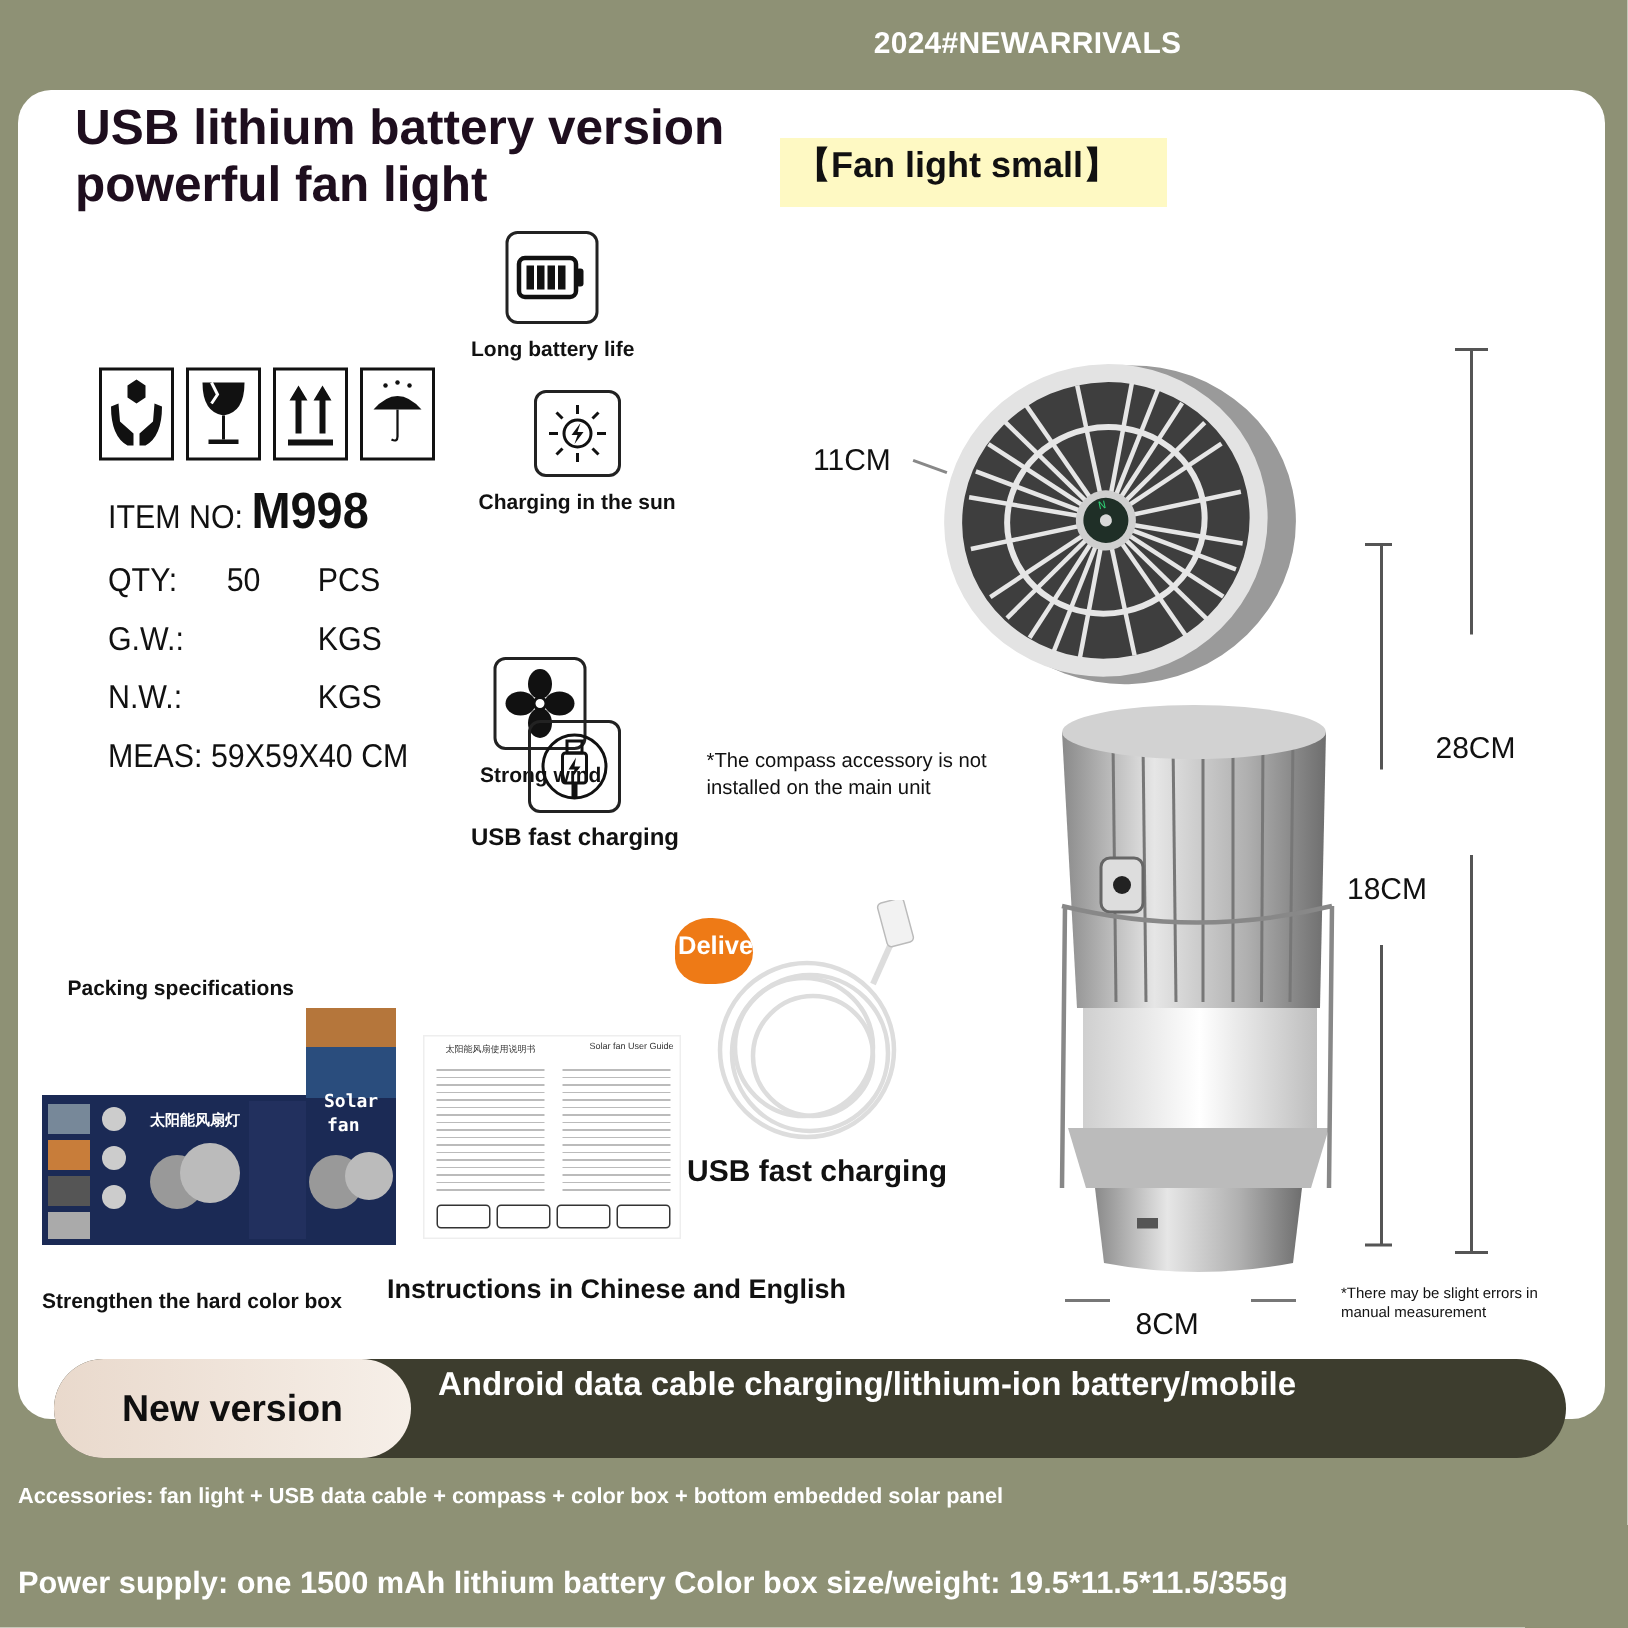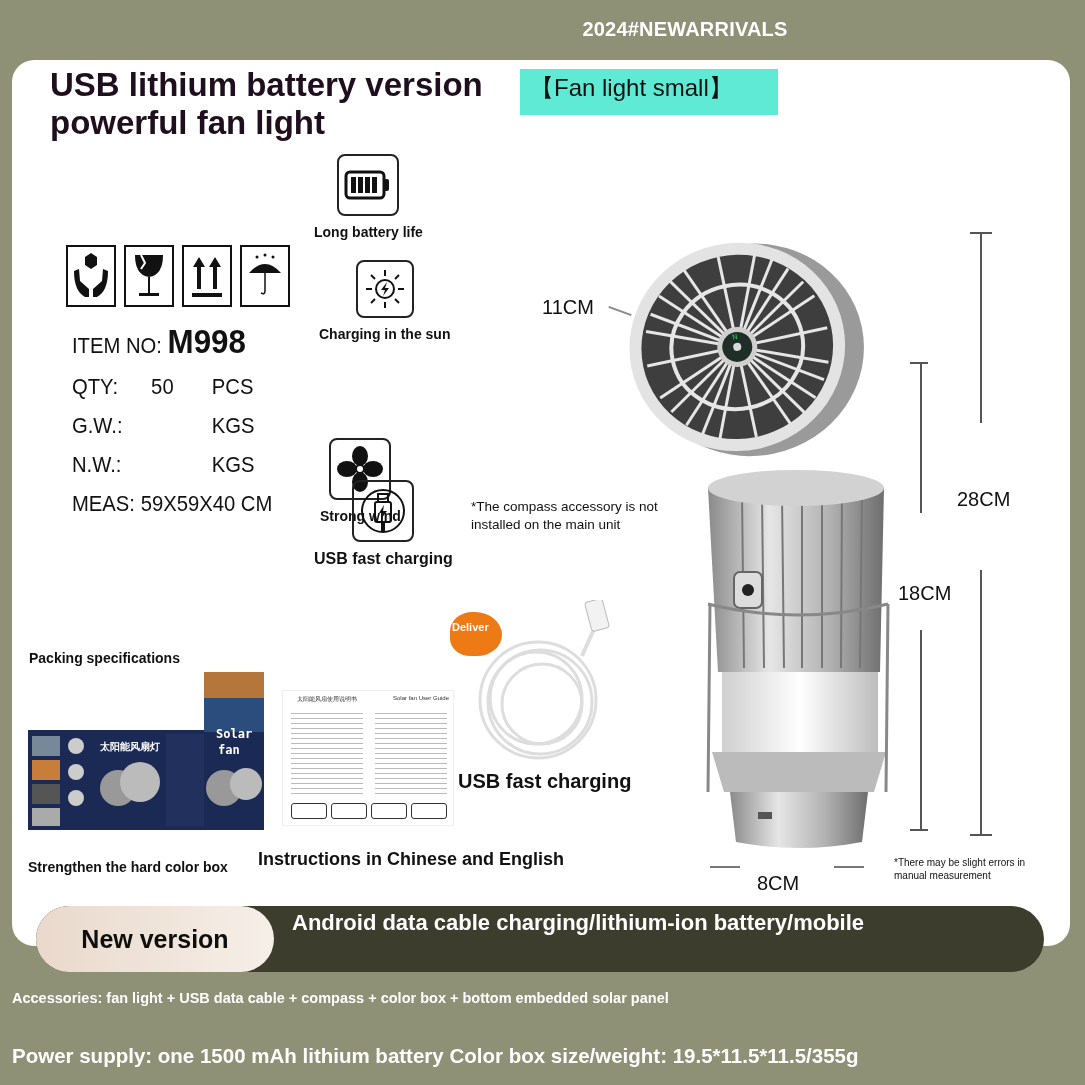--- a/index.html
+++ b/index.html
@@ -2,38 +2,38 @@
 <html><head>
 <meta charset="utf-8">
 <style>
   * { box-sizing: border-box; margin: 0; padding: 0; }
   html, body { width: 1085px; height: 1085px; overflow: hidden; }
   body { background: #8e9175; font-family: "Liberation Sans", sans-serif; position: relative; }
   .tag-top { position: absolute; left: 0; top: 18px; width: 1085px; text-align: center; padding-left: 285px;
     color: #fff; font-weight: bold; font-size: 20px; font-family: "Liberation Sans", sans-serif; letter-spacing: 0.2px; }
   .card { position: absolute; left: 12px; top: 60px; width: 1058px; height: 886px; background: #fff; border-radius: 22px; }
   .title { position: absolute; left: 50px; top: 66px; color: #1e0e1e; font-weight: bold; font-size: 33px; line-height: 38px; font-family: "Liberation Sans", sans-serif; }
-  .subtitle { position: absolute; left: 520px; top: 69px; width: 258px; height: 46px; background: #5eead4; color: #111; font-weight: normal; font-size: 24px; line-height: 38px; padding-left: 10px; }
+  .subtitle { position: absolute; left: 520px; top: 92px; width: 258px; height: 46px; background: #fef9c3; color: #111; font-weight: bold; font-size: 24px; line-height: 38px; padding-left: 10px; }
   .warn-row { position: absolute; left: 66px; top: 245px; display: flex; gap: 8px; }
   .warn-box { width: 50px; height: 62px; border: 2px solid #111; display: flex; align-items: center; justify-content: center; }
   .spec { position: absolute; left: 72px; color: #111; font-family: "Liberation Sans Narrow", "Liberation Sans", sans-serif; font-size: 22px; transform: scaleX(0.92); transform-origin: left; }
   .spec .big { font-size: 34px; font-weight: bold; }
   .feat { position: absolute; display: flex; flex-direction: column; align-items: center; }
   .feat .ibox { width: 62px; height: 62px; border: 2px solid #222; border-radius: 8px; display: flex; align-items: center; justify-content: center; }
   .feat .flabel { margin-top: 8px; font-weight: bold; font-size: 14px; color: #111; white-space: nowrap; }
   .note { position: absolute; font-weight: normal; color: #111; }
   .dim { position: absolute; color: #111; font-size: 20px; font-family: "Liberation Sans", sans-serif; }
   .vline { position: absolute; width: 2px; background: #555; }
   .hcap { position: absolute; height: 2px; background: #555; width: 22px; }
   .product { position: absolute; left: 612px; top: 232px; width: 280px; height: 620px; }
   .pack-label { position: absolute; font-weight: bold; font-size: 14px; color: #111; }
   .box-img { position: absolute; left: 28px; top: 672px; width: 236px; height: 160px; }
   .manual { position: absolute; left: 282px; top: 690px; width: 172px; height: 136px; background: #fff; border: 1px solid #eee; }
   .cable { position: absolute; left: 458px; top: 600px; width: 170px; height: 170px; }
-  .deliver { position: absolute; left: 450px; top: 612px; width: 52px; height: 44px; background: #ee7a16; border-radius: 50% 60% 55% 45%; color: #fff; font-weight: bold; font-size: 11px; padding: 9px 0 0 2px; }
+  .deliver { position: absolute; left: 450px; top: 612px; width: 52px; height: 44px; background: #ee7a16; border-radius: 50% 60% 55% 45%; color: #fff; font-weight: bold; font-size: 17px; padding: 9px 0 0 2px; }
   .usb-label { position: absolute; left: 458px; top: 770px; font-weight: bold; font-size: 20px; color: #111; }
   .cert { position: absolute; left: 258px; top: 848px; font-weight: bold; font-size: 18px; color: #111; line-height: 23px; }
   .banner { position: absolute; left: 36px; top: 906px; width: 1008px; height: 66px; background: #3d3d2e; border-radius: 33px; }
   .banner-pill { position: absolute; left: 36px; top: 906px; width: 238px; height: 66px; background: linear-gradient(90deg,#e9d9cc,#f6efe8); border-radius: 33px; display: flex; align-items: center; justify-content: center; font-weight: bold; font-size: 25px; color: #0f0f0f; }
   .banner-text { position: absolute; left: 292px; top: 909px; color: #fff; font-weight: bold; font-size: 22px; line-height: 28px; }
   .acc { position: absolute; left: 12px; top: 990px; color: #fff; font-weight: bold; font-size: 14.5px; }
   .power { position: absolute; left: 12px; top: 1044px; color: #fff; font-weight: bold; font-size: 20.5px; }
 </style>
 </head>
 <body>
@@ -243,21 +243,21 @@
       </g>
       <ellipse cx="126" cy="114" rx="66" ry="62" fill="none" stroke="#e6e6e6" stroke-width="4"></ellipse>
       <circle cx="126" cy="114" r="20" fill="#cfcfcf"></circle>
       <circle cx="126" cy="114" r="15" fill="#1f2f27"></circle>
       <circle cx="126" cy="114" r="4" fill="#d9d9d9"></circle>
       <text x="123" y="106" font-size="7" fill="#2ecc71" font-family="DejaVu Sans, sans-serif">N</text>
     </g>
   </svg>
 </div>
 
-<div class="pack-label" style="left:29px; top:650px;">Packing specifications</div>
+<div class="pack-label" style="left:45px; top:650px;">Packing specifications</div>
 <div class="box-img">
   <svg width="236" height="160" viewBox="0 0 236 160">
     <rect x="0" y="58" width="236" height="100" fill="#1b2a55"></rect>
     <rect x="176" y="0" width="60" height="60" fill="#2a4d7d"></rect>
     <rect x="176" y="0" width="60" height="26" fill="#b5763b"></rect>
     <rect x="4" y="64" width="28" height="20" fill="#778899"></rect>
     <rect x="4" y="88" width="28" height="20" fill="#c87d3a"></rect>
     <rect x="4" y="112" width="28" height="20" fill="#555"></rect>
     <rect x="4" y="136" width="28" height="18" fill="#aaa"></rect>
     <circle cx="48" cy="74" r="8" fill="#ccc"></circle>

